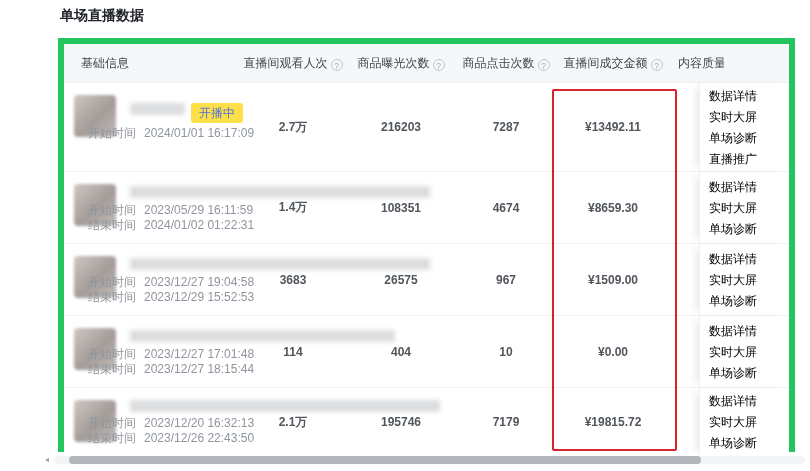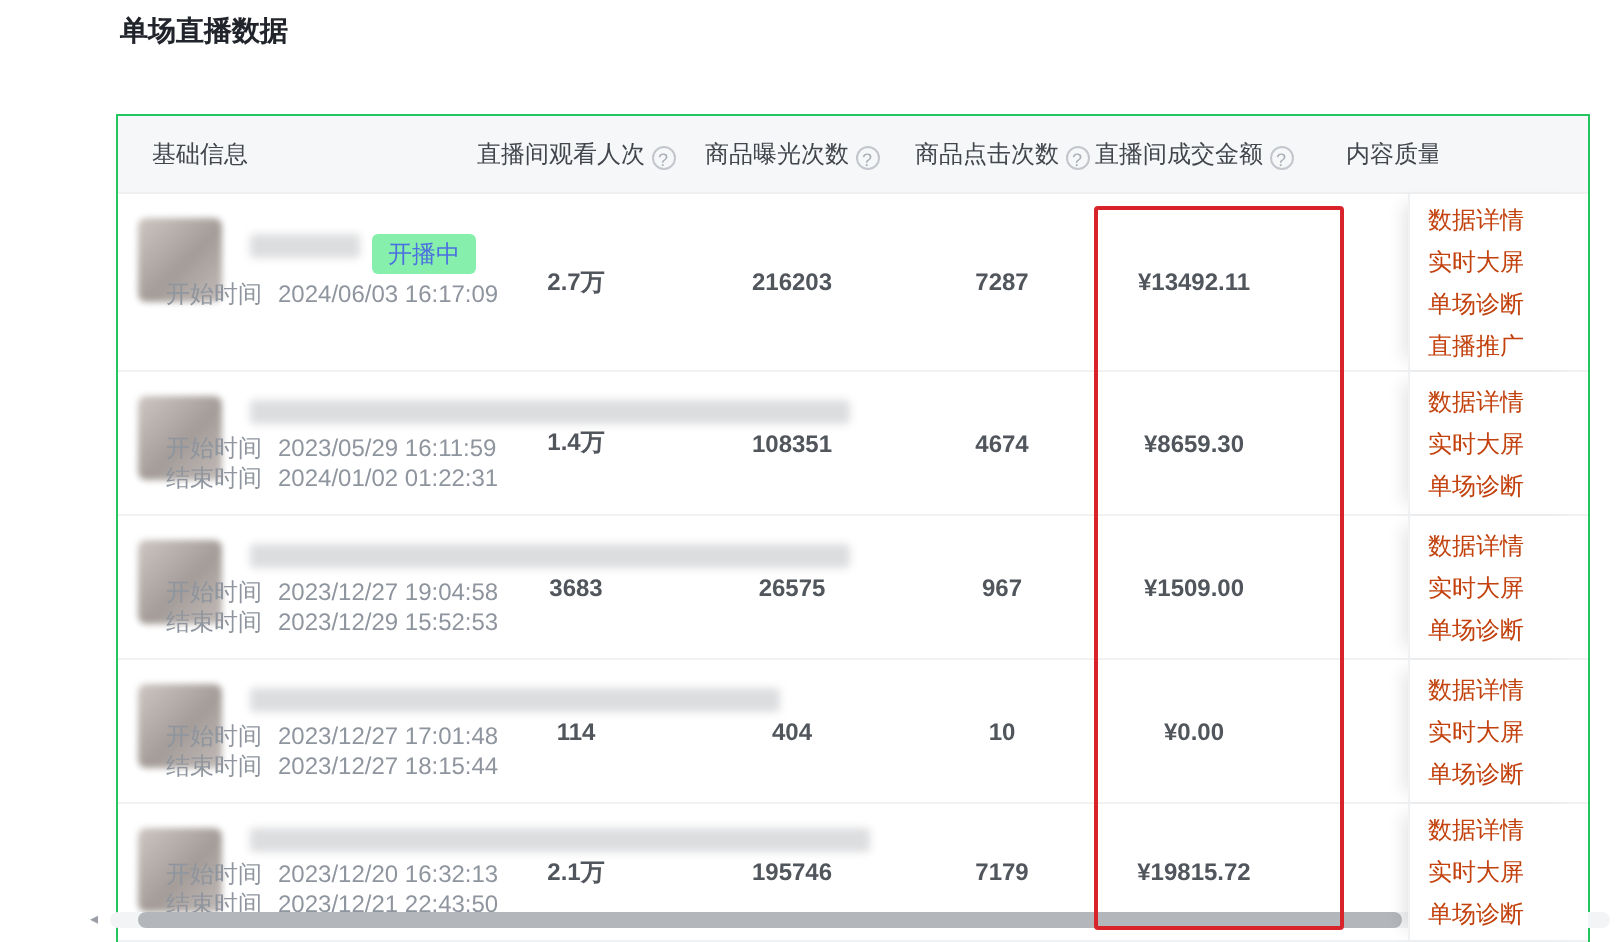--- a/index.html
+++ b/index.html
@@ -1,53 +1,53 @@
 <!DOCTYPE html>
 <html><head>
 <meta charset="utf-8">
 <style>
   html,body{margin:0;padding:0;}
   body{width:810px;height:471px;position:relative;background:#fff;
        font-family:"Liberation Sans","DejaVu Sans",sans-serif;overflow:hidden;}
   .page-title{position:absolute;left:60px;top:7px;font-size:14px;font-weight:bold;color:#21242b;}
   .tbl{position:absolute;left:58px;top:38px;width:737px;height:414px;
-       border:1px solid #22c55e;background:#fff;box-sizing:border-box;margin-top:19px;}
+       border:6px solid #22c55e;background:#fff;box-sizing:border-box;}
   .thead{position:relative;height:38px;background:#f6f7f8;border-bottom:1px solid #eef0f2;
          font-size:12px;color:#41454c;}
   .hcell{position:absolute;top:0;height:38px;line-height:38px;white-space:nowrap;}
   .trow{position:relative;border-bottom:1px solid #f0f1f3;background:#fff;}
   .trow:last-child{border-bottom:none;}
   
   .c-views{left:169px;width:120px;text-align:center;}
   .c-expo{left:277px;width:120px;text-align:center;}
   .c-clicks{left:382px;width:120px;text-align:center;}
-  .c-amount{left:478px;width:120px;text-align:center;}
+  .c-amount{left:489px;width:120px;text-align:center;}
   .c-quality{left:614px;width:46px;overflow:hidden;}
   .num{position:absolute;top:0;height:100%;display:flex;align-items:center;justify-content:center;
        font-size:12px;color:#51565d;font-weight:bold;}
   
   .h-basic{left:17px;}
   .thumb{position:absolute;left:10px;top:12px;width:42px;height:42px;border-radius:4px;
          background:linear-gradient(135deg,#cdc6c2 0%,#a49c98 55%,#c2bbb7 100%);filter:blur(1.5px);}
   .titlebar{position:absolute;top:16px;height:12px;border-radius:2px;background:#dcdddf;filter:blur(2px);}
   .ts{position:absolute;left:24px;font-size:12px;color:#8f959e;white-space:nowrap;}
   .ts .tlabel{margin-right:8px;}
   .badge{position:absolute;left:127px;top:20px;height:20px;line-height:20px;padding:0 8px;
-         font-size:12px;color:#4c6fe0;background:#86efac;border-radius:3px;}
+         font-size:12px;color:#4c6fe0;background:#fde047;border-radius:3px;}
   
   .info{display:inline-block;width:12px;height:12px;line-height:12px;margin-left:3px;
         border:1px solid #c3c7cd;border-radius:50%;color:#a8adb5;font-size:9px;
         text-align:center;vertical-align:-2px;box-sizing:border-box;}
   
   .ops{position:absolute;right:0;top:0;bottom:0;width:90px;background:#fff;
        border-left:1px solid #f0f1f3;box-shadow:-7px 0 8px -5px rgba(31,35,41,.12);
        display:flex;flex-direction:column;justify-content:center;gap:5px;
        padding-left:9px;box-sizing:border-box;z-index:3;}
   .ops.hdr{background:#f6f7f8;justify-content:center;font-size:12px;color:#41454c;}
-  .oplink{font-size:12px;color:#c2410c;cursor:pointer;line-height:16px;}
+  .oplink{font-size:12px;color:#000000;cursor:pointer;line-height:16px;}
   
   .redbox{position:absolute;left:488px;top:45px;width:121px;height:358px;
           border:2px solid #d9232b;border-radius:2px;z-index:6;pointer-events:none;}
   
   .hscroll{position:absolute;left:55px;top:456px;width:750px;height:8px;background:#f3f4f5;border-radius:4px;}
   .hthumb{position:absolute;left:14px;top:0;width:632px;height:8px;background:#b3b6ba;border-radius:4px;}
   .harrow{position:absolute;left:-10px;top:-1px;font-size:8px;color:#9ba0a6;}
 </style>
 </head>
 <body>
@@ -62,21 +62,21 @@
     <div class="hcell c-expo"><span>商品曝光次数</span><span class="info">?</span></div>
     <div class="hcell c-clicks"><span>商品点击次数</span><span class="info">?</span></div>
     <div class="hcell c-amount"><span>直播间成交金额</span><span class="info">?</span></div>
     <div class="hcell c-quality">内容质量</div>
   </div>
 
   <div class="trow" style="height:88px">
     <div class="thumb"></div>
     <div class="titlebar" style="left:66px;top:20px;width:55px"></div>
     <span class="badge">开播中</span>
-    <div class="ts" style="top:42px"><span class="tlabel">开始时间</span><span>2024/06/03 16:17:09</span></div>
+    <div class="ts" style="top:42px"><span class="tlabel">开始时间</span><span>2024/01/01 16:17:09</span></div>
     <div class="num c-views">2.7万</div>
     <div class="num c-expo">216203</div>
     <div class="num c-clicks">7287</div>
     <div class="num c-amount">¥13492.11</div>
     <div class="ops">
       <span class="oplink">数据详情</span>
       <span class="oplink">实时大屏</span>
       <span class="oplink">单场诊断</span>
       <span class="oplink">直播推广</span>
     </div>
@@ -127,21 +127,21 @@
       <span class="oplink">数据详情</span>
       <span class="oplink">实时大屏</span>
       <span class="oplink">单场诊断</span>
     </div>
   </div>
 
   <div class="trow" style="height:68px">
     <div class="thumb"></div>
     <div class="titlebar" style="left:66px;top:12px;width:310px"></div>
     <div class="ts" style="top:27px"><span class="tlabel">开始时间</span><span>2023/12/20 16:32:13</span></div>
-    <div class="ts" style="top:42px"><span class="tlabel">结束时间</span><span>2023/12/21 22:43:50</span></div>
+    <div class="ts" style="top:42px"><span class="tlabel">结束时间</span><span>2023/12/26 22:43:50</span></div>
     <div class="num c-views">2.1万</div>
     <div class="num c-expo">195746</div>
     <div class="num c-clicks">7179</div>
     <div class="num c-amount">¥19815.72</div>
     <div class="ops">
       <span class="oplink">数据详情</span>
       <span class="oplink">实时大屏</span>
       <span class="oplink">单场诊断</span>
     </div>
   </div>

